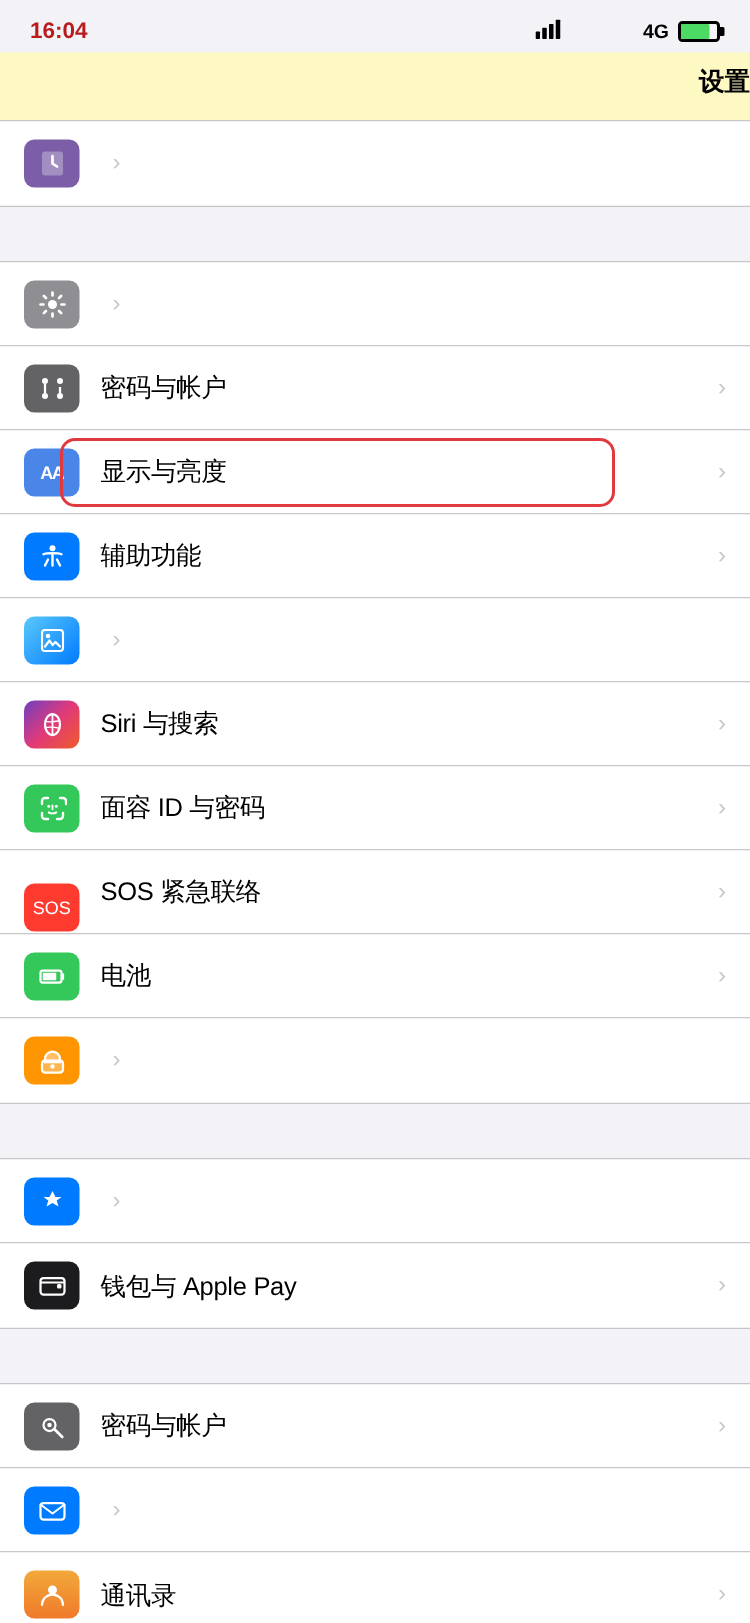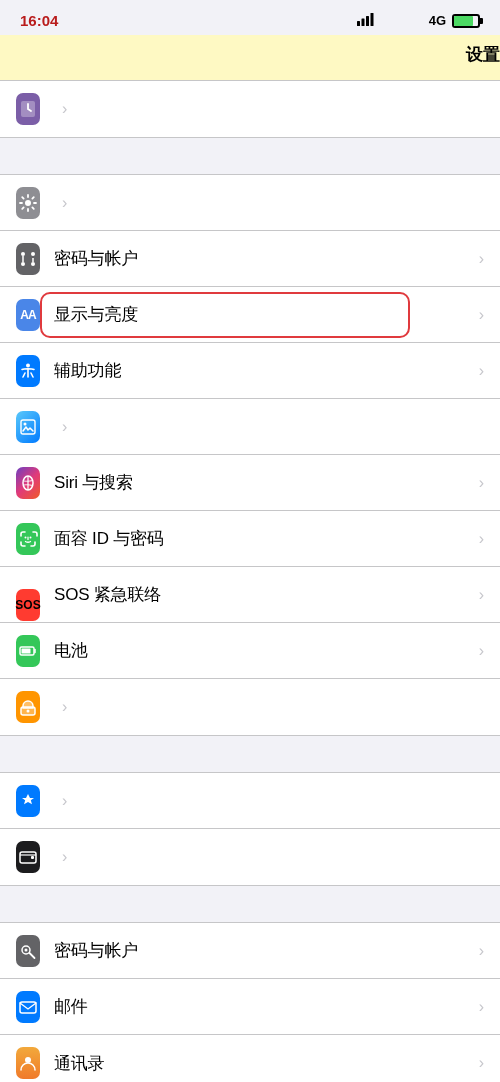--- a/index.html
+++ b/index.html
@@ -95,21 +95,21 @@
       border-bottom: 0.5px solid #c6c6c8;
       position: relative;
       cursor: pointer;
     }
     .settings-row:last-child {
       border-bottom: none;
     }
 
     
     .icon-wrap {
-      width: 24px;
+      width: 37px;
       height: 32px;
       border-radius: 7px;
       display: flex;
       align-items: center;
       justify-content: center;
       margin-right: 14px;
       flex-shrink: 0;
       font-size: 18px;
       color: #fff;
     }
@@ -277,21 +277,21 @@
         <circle cx="12.5" cy="8.5" r="1" fill="#fff"></circle>
         <path d="M7.5 12.5c0.5 1 4.5 1 5 0" stroke="#fff" stroke-width="1.3" stroke-linecap="round"></path>
         <line x1="10" y1="8" x2="10" y2="10.5" stroke="#fff" stroke-width="1.2" stroke-linecap="round"></line>
       </svg>
     </div>
     <span class="row-label">面容 ID 与密码</span>
     <span class="chevron">›</span>
   </div>
 
   <div class="settings-row">
-    <div class="icon-wrap bg-sos" style="font-size:12px; font-weight:700; letter-spacing:0px; color:#000000;margin-top:20px;">SOS</div>
+    <div class="icon-wrap bg-sos" style="font-size:12px; font-weight:400; letter-spacing:0px; color:#ffffff;margin-top:20px;">SOS</div>
     <span class="row-label">SOS 紧急联络</span>
     <span class="chevron">›</span>
   </div>
 
   <div class="settings-row">
     <div class="icon-wrap bg-green">
       <svg width="20" height="20" viewBox="0 0 20 20" fill="none">
         <rect x="2" y="6" width="14" height="8" rx="1.5" stroke="#fff" stroke-width="1.5" fill="none"></rect>
         <rect x="3.5" y="7.5" width="9" height="5" rx="0.5" fill="#fff"></rect>
         <path d="M17 8.5v3" stroke="#fff" stroke-width="1.5" stroke-linecap="round"></path>
@@ -328,20 +328,21 @@
   </div>
 
   <div class="settings-row">
     <div class="icon-wrap" style="background:#1c1c1e;">
       <svg width="20" height="20" viewBox="0 0 20 20" fill="none">
         <rect x="2" y="5" width="16" height="11" rx="2" stroke="#fff" stroke-width="1.5" fill="none"></rect>
         <rect x="13" y="9" width="3" height="3" rx="1" fill="#fff"></rect>
         <line x1="2" y1="8" x2="18" y2="8" stroke="#fff" stroke-width="1.2"></line>
       </svg>
     </div>
+    <span class="row-label">钱包与 Apple Pay</span>
     <span class="chevron">›</span>
   </div>
 
 </div>
 
 <div class="section-gap"></div>
 
 <div class="list-group">
 
   <div class="settings-row">
@@ -356,21 +357,20 @@
     <span class="chevron">›</span>
   </div>
 
   <div class="settings-row">
     <div class="icon-wrap bg-mail">
       <svg width="20" height="20" viewBox="0 0 20 20" fill="none">
         <rect x="2" y="5" width="16" height="11" rx="2" stroke="#fff" stroke-width="1.5" fill="none"></rect>
         <path d="M2 6l8 6 8-6" stroke="#fff" stroke-width="1.3" stroke-linecap="round"></path>
       </svg>
     </div>
-    <span class="row-label">邮件</span>
     <span class="chevron">›</span>
   </div>
 
   <div class="settings-row">
     <div class="icon-wrap" style="background: linear-gradient(180deg, #f2a93b, #f07a2a);">
       <svg width="20" height="20" viewBox="0 0 20 20" fill="none">
         <circle cx="10" cy="7" r="3" fill="#fff"></circle>
         <path d="M3 17c0-3.9 3.1-7 7-7s7 3.1 7 7" stroke="#fff" stroke-width="1.5" stroke-linecap="round" fill="none"></path>
       </svg>
     </div>

